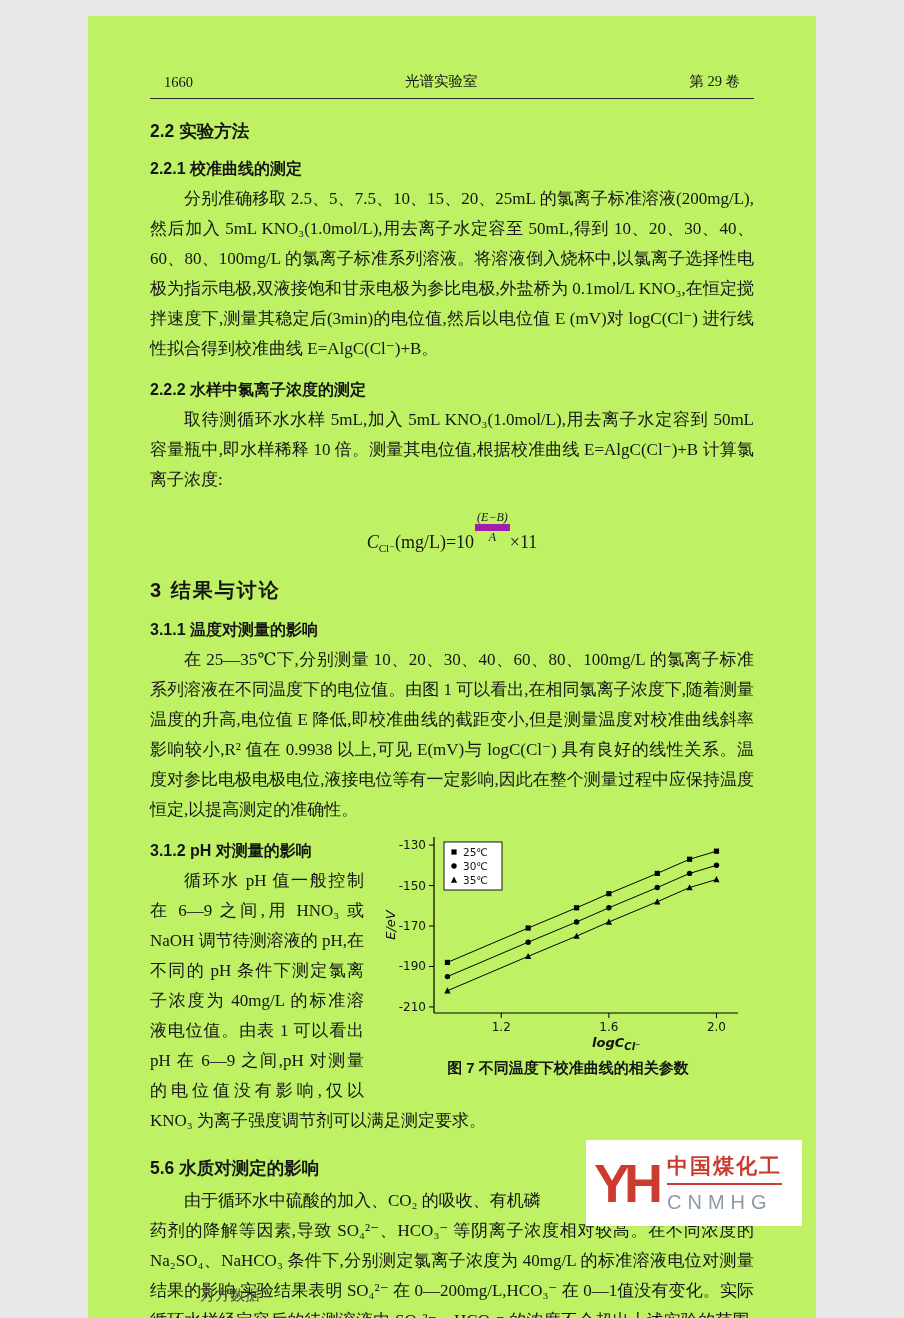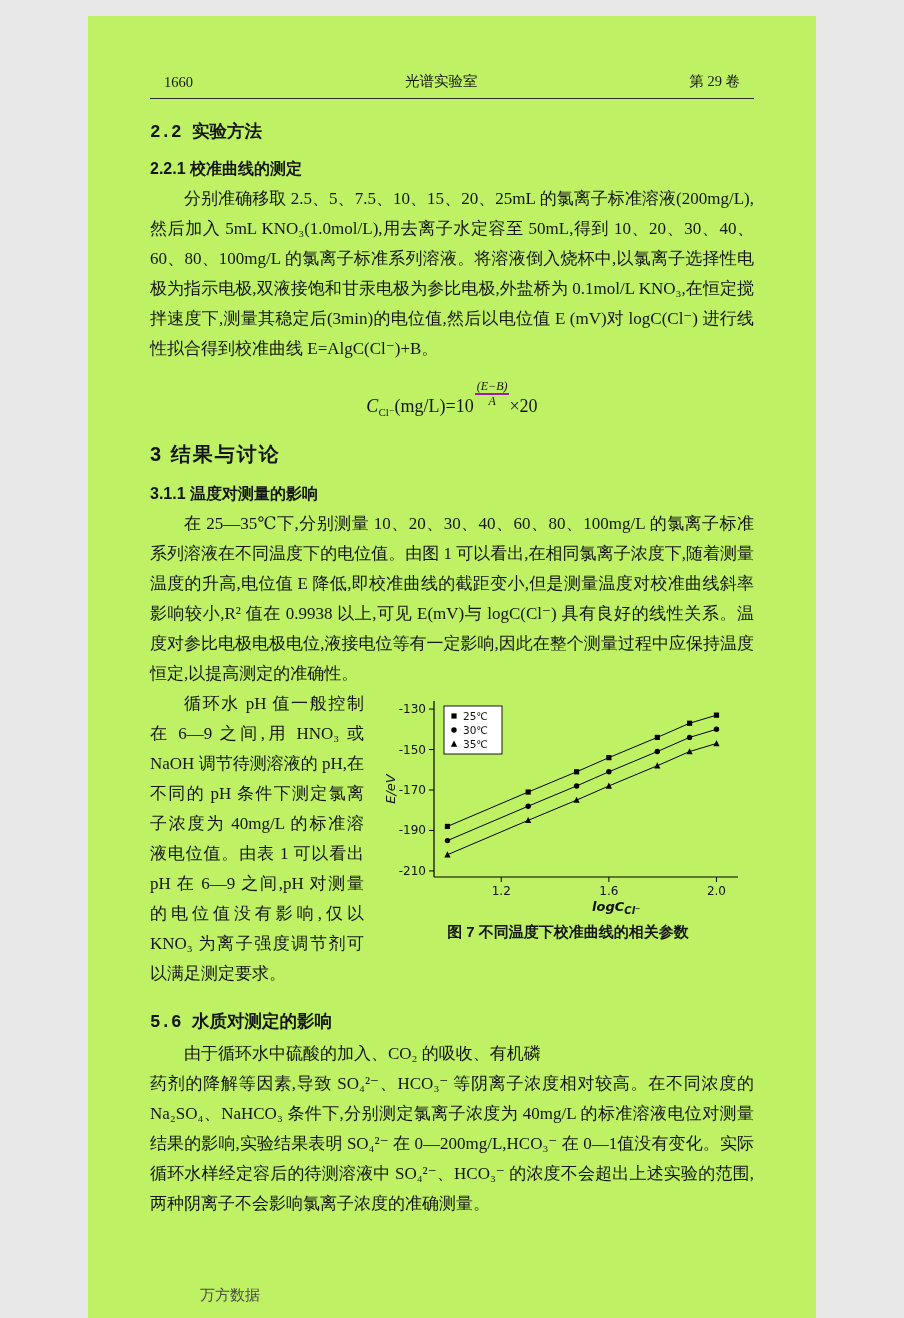--- a/index.html
+++ b/index.html
@@ -6,29 +6,29 @@
   html,body { background:#e8e8e8; }
   body { font-family:"Liberation Serif","DejaVu Serif",serif; }
   #page {
     position:relative; width:728px; height:1318px; background:#bef264;
     margin:16px auto; overflow:hidden; color:#151515;
     padding:56px 62px 0 62px;
   }
   .hdr { display:flex; justify-content:space-between; align-items:flex-end;
          font-size:14.5px; padding:0 14px 7px 14px; }
   .hdr-rule { border-bottom:1.6px solid #2a2a2a; margin-bottom:10px; }
-  .h2 { font-weight:bold; font-size:17.5px; margin:20px 0 6px 0; font-family:Liberation Mono, monospace; }
+  .h2 { font-weight:bold; font-size:17.5px; margin:20px 0 6px 0; font-family:Liberation Sans, sans-serif; }
   .h3 { font-weight:bold; font-size:16px;  margin:16px 0 4px 0; font-family:"Liberation Sans","DejaVu Sans",sans-serif; }
   .h1 { font-weight:bold; font-size:20px;  margin:22px 0 6px 0; font-family:"Liberation Sans","DejaVu Sans",sans-serif; letter-spacing:2px; }
   p.body { font-size:17px; line-height:30px; text-align:justify; text-indent:2em; }
   p.noindent { text-indent:0; }
   .formula { text-align:center; font-size:18px; margin:16px 0 10px 0; font-style:italic; }
   .formula .rm { font-style:normal; }
   .frac { display:inline-block; vertical-align:super; font-size:12px; text-align:center; line-height:1.05; margin-left:1px; }
-  .frac .num { border-bottom:2px solid #a21caf; padding:0 2px; display:block; }
+  .frac .num { border-bottom:7px solid #a21caf; padding:0 2px; display:block; }
   .frac .den { display:block; }
   sub.small { font-size:11px; }
   figure.fig { float:right; width:372px; margin:4px 0 6px 18px; }
   figure.fig svg { display:block; }
   figcaption { text-align:center; font-size:15px; font-weight:bold; margin-top:8px;
                font-family:"Liberation Sans","DejaVu Sans",sans-serif; }
   svg text { font-family:"DejaVu Sans",sans-serif; fill:#111; }
   .clear { clear:both; }
   #watermark {
     position:absolute; left:498px; top:1124px; width:216px; height:86px;
@@ -54,23 +54,25 @@
     <span>光谱实验室</span>
     <span>第 29 卷</span>
   </div>
   <div class="hdr-rule"></div>
 
   <div class="h2">2.2  实验方法</div>
 
   <div class="h3">2.2.1  校准曲线的测定</div>
   <p class="body">分别准确移取 2.5、5、7.5、10、15、20、25mL 的氯离子标准溶液(200mg/L),然后加入 5mL KNO₃(1.0mol/L),用去离子水定容至 50mL,得到 10、20、30、40、60、80、100mg/L 的氯离子标准系列溶液。将溶液倒入烧杯中,以氯离子选择性电极为指示电极,双液接饱和甘汞电极为参比电极,外盐桥为 0.1mol/L KNO₃,在恒定搅拌速度下,测量其稳定后(3min)的电位值,然后以电位值 E (mV)对 logC(Cl⁻) 进行线性拟合得到校准曲线 E=AlgC(Cl⁻)+B。</p>
 
+  <div class="h3">2.2.2  水样中氯离子浓度的测定</div>
+  <p class="body">取待测循环水水样 5mL,加入 5mL KNO₃(1.0mol/L),用去离子水定容到 50mL 容量瓶中,即水样稀释 10 倍。测量其电位值,根据校准曲线 E=AlgC(Cl⁻)+B 计算氯离子浓度:</p>
 
   <div class="formula">
-    <span>C</span><sub class="small rm">Cl⁻</sub><span class="rm">(mg/L)=10</span><span class="frac"><span class="num">(E−B)</span><span class="den">A</span></span><span class="rm">×20</span>
+    <span>C</span><sub class="small rm">Cl⁻</sub><span class="rm">(mg/L)=10</span><span class="frac"><span class="num">(E−B)</span><span class="den">A</span></span><span class="rm">×11</span>
   </div>
 
 
   <div class="h1">3   结果与讨论</div>
 
   <div class="h3">3.1.1  温度对测量的影响</div>
   <p class="body">在 25—35℃下,分别测量 10、20、30、40、60、80、100mg/L 的氯离子标准系列溶液在不同温度下的电位值。由图 1 可以看出,在相同氯离子浓度下,随着测量温度的升高,电位值 E 降低,即校准曲线的截距变小,但是测量温度对校准曲线斜率影响较小,R² 值在 0.9938 以上,可见 E(mV)与 logC(Cl⁻) 具有良好的线性关系。温度对参比电极电极电位,液接电位等有一定影响,因此在整个测量过程中应保持温度恒定,以提高测定的准确性。</p>
 
   <figure class="fig">
     <svg id="chart-svg" width="372" height="222" viewBox="0 0 372 222">
@@ -122,23 +124,31 @@
         <circle cx="72" cy="37" r="2.7" fill="#000"></circle>
         <text x="81" y="41" font-size="10.5">30℃</text>
         <polygon points="72,47.6 68.9,53.7 75.1,53.7" fill="#000"></polygon>
         <text x="81" y="55" font-size="10.5">35℃</text>
         <text x="13" y="96" font-size="13" font-style="italic" text-anchor="middle" transform="rotate(-90 13 96)">E/eV</text>
         <text x="210.08" y="218" font-size="13" font-style="italic" font-weight="bold">logC<tspan dy="3" font-size="10">Cl⁻</tspan></text>
       </svg>
     <figcaption>图 7  不同温度下校准曲线的相关参数</figcaption>
   </figure>
 
+  <div class="h3">3.1.2  pH 对测量的影响</div>
   <p class="body">循环水 pH 值一般控制在 6—9 之间,用 HNO₃ 或 NaOH 调节待测溶液的 pH,在不同的 pH 条件下测定氯离子浓度为 40mg/L 的标准溶液电位值。由表 1 可以看出 pH 在 6—9 之间,pH 对测量的电位值没有影响,仅以 KNO₃ 为离子强度调节剂可以满足测定要求。</p>
 
   <div class="h2">5.6  水质对测定的影响</div>
   <p class="body"><span>由于循环水中硫酸的加入、CO₂ 的吸收、有机磷</span><br><span>药剂的降解等因素,导致 SO₄²⁻、HCO₃⁻ 等阴离子浓度相对较高。在不同浓度的 Na₂SO₄、NaHCO₃ 条件下,分别测定氯离子浓度为 40mg/L 的标准溶液电位对测量结果的影响,实验结果表明 SO₄²⁻ 在 0—200mg/L,HCO₃⁻ 在 0—1值没有变化。实际循环水样经定容后的待测溶液中 SO₄²⁻、HCO₃⁻ 的浓度不会超出上述实验的范围,两种阴离子不会影响氯离子浓度的准确测量。</span></p>
 
   <div class="clear"></div>
 
+  <div id="watermark">
+    <span id="wm-logo">YH</span>
+    <span id="wm-right">
+      <span id="wm-line1">中国煤化工</span>
+      <span id="wm-line2">CNMHG</span>
+    </span>
+  </div>
 
   <div id="footer-brand">万方数据</div>
 
 </div>
 
 </body></html>

